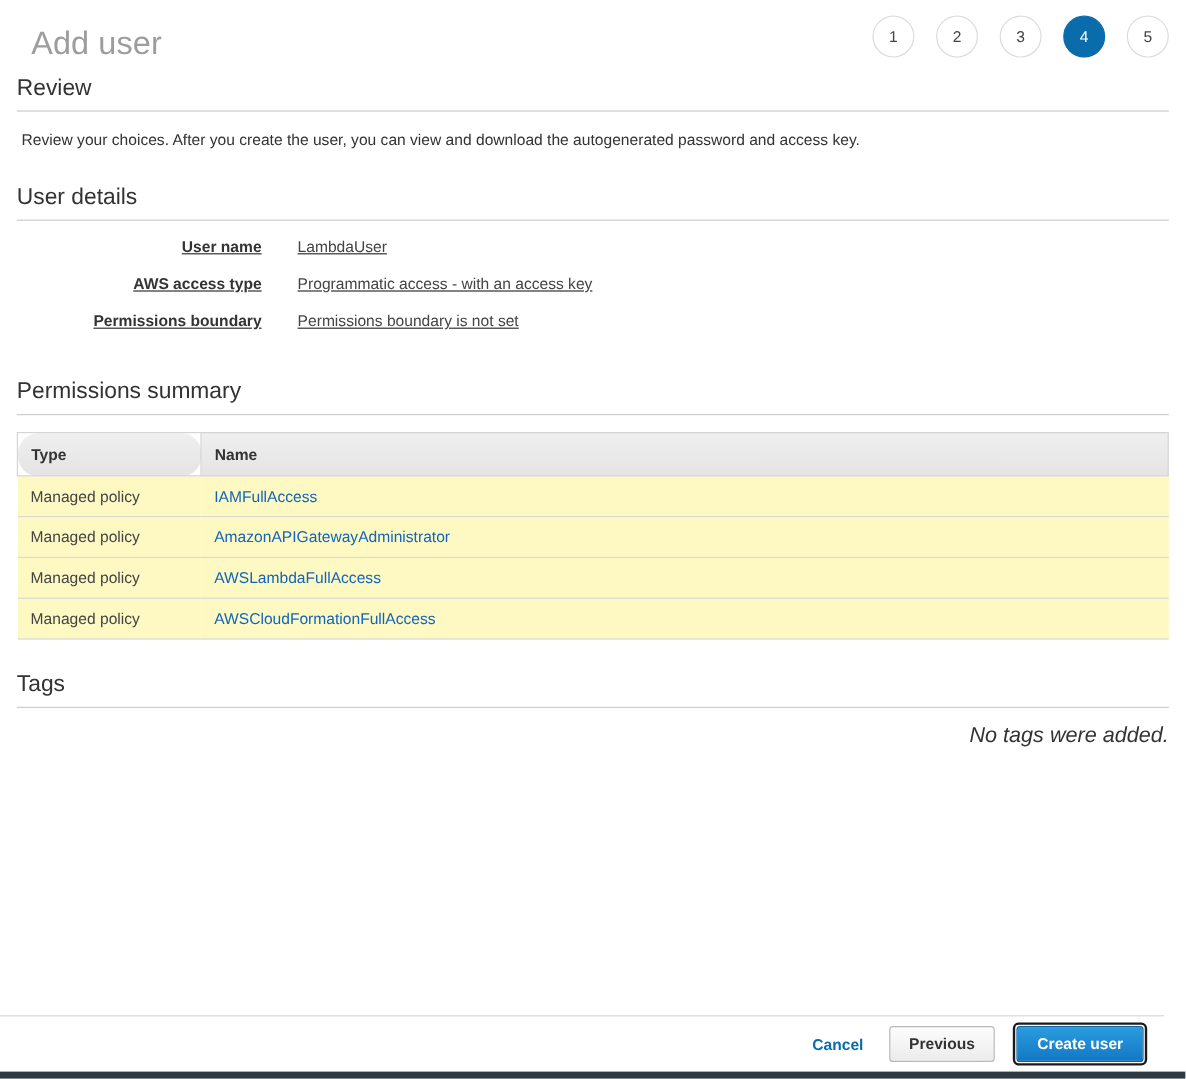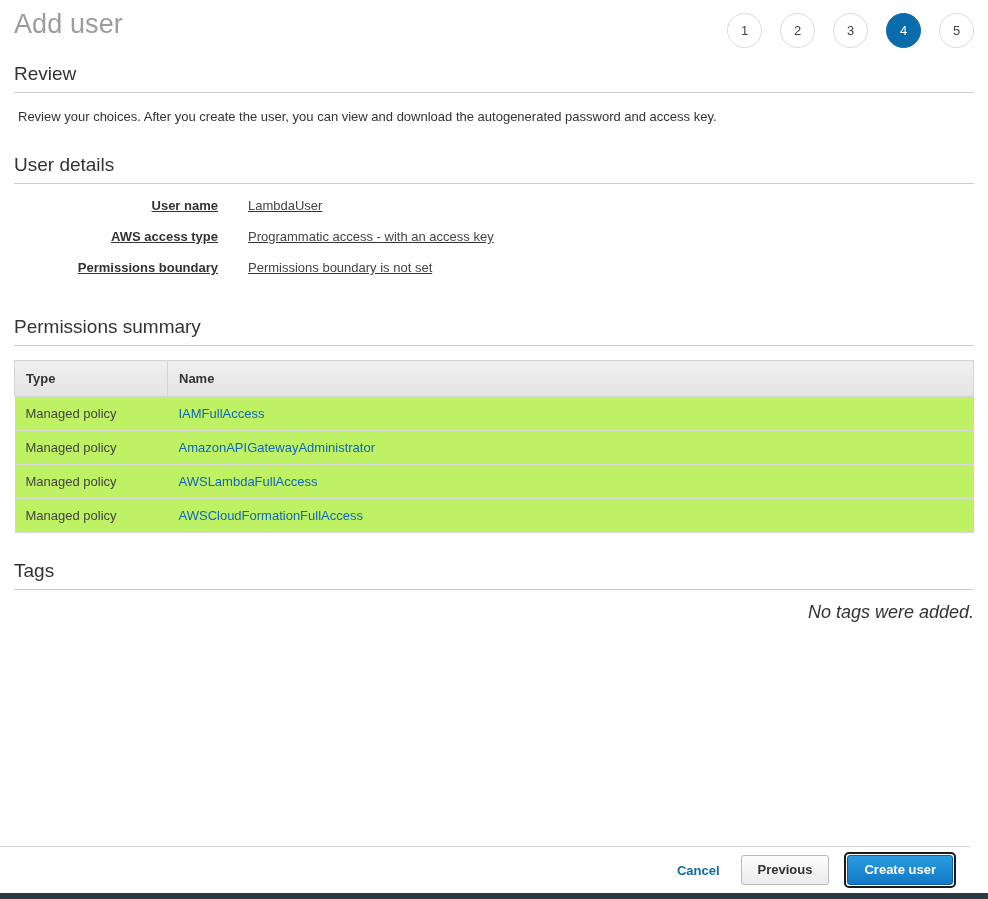--- a/index.html
+++ b/index.html
@@ -26,21 +26,21 @@
   }
   .page-title {
     position: absolute;
     left: 14px;
     top: 7px;
     font-size: 27px;
     font-weight: normal;
     color: #9d9d9d;
     letter-spacing: 0.1px;
     line-height: 34px;
-    margin: 0;
+    margin: 12px;
   }
   .steps {
     position: absolute;
     right: 14px;
     top: 13px;
     display: flex;
     gap: 18px;
   }
   .step {
     width: 35px;
@@ -123,28 +123,28 @@
     background: #eaeaea;
     background: linear-gradient(to bottom, #efefef 0%, #e4e4e4 100%);
     border: 1px solid #d5d5d5;
     font-weight: bold;
     font-size: 13px;
     color: #333333;
     text-align: left;
     padding: 9px 11px;
     height: 36px;
   }
-  .policy-table thead th.col-type { width: 153px; }
+  .policy-table thead th.col-type { width: 153px; border-radius: 17px; }
   .policy-table tbody td {
     border-bottom: 1px solid #d9d9d9;
     padding: 8px 11px;
     font-size: 13px;
     color: #444444;
     height: 34px;
-    background: #bef264;
+    background: #fef9c3;
   }
   .policy-link {
     color: #1166bb;
     text-decoration: none;
     cursor: pointer;
   }
 
   
   .tags-section { padding-top: 26px; }
   .tags-empty {

